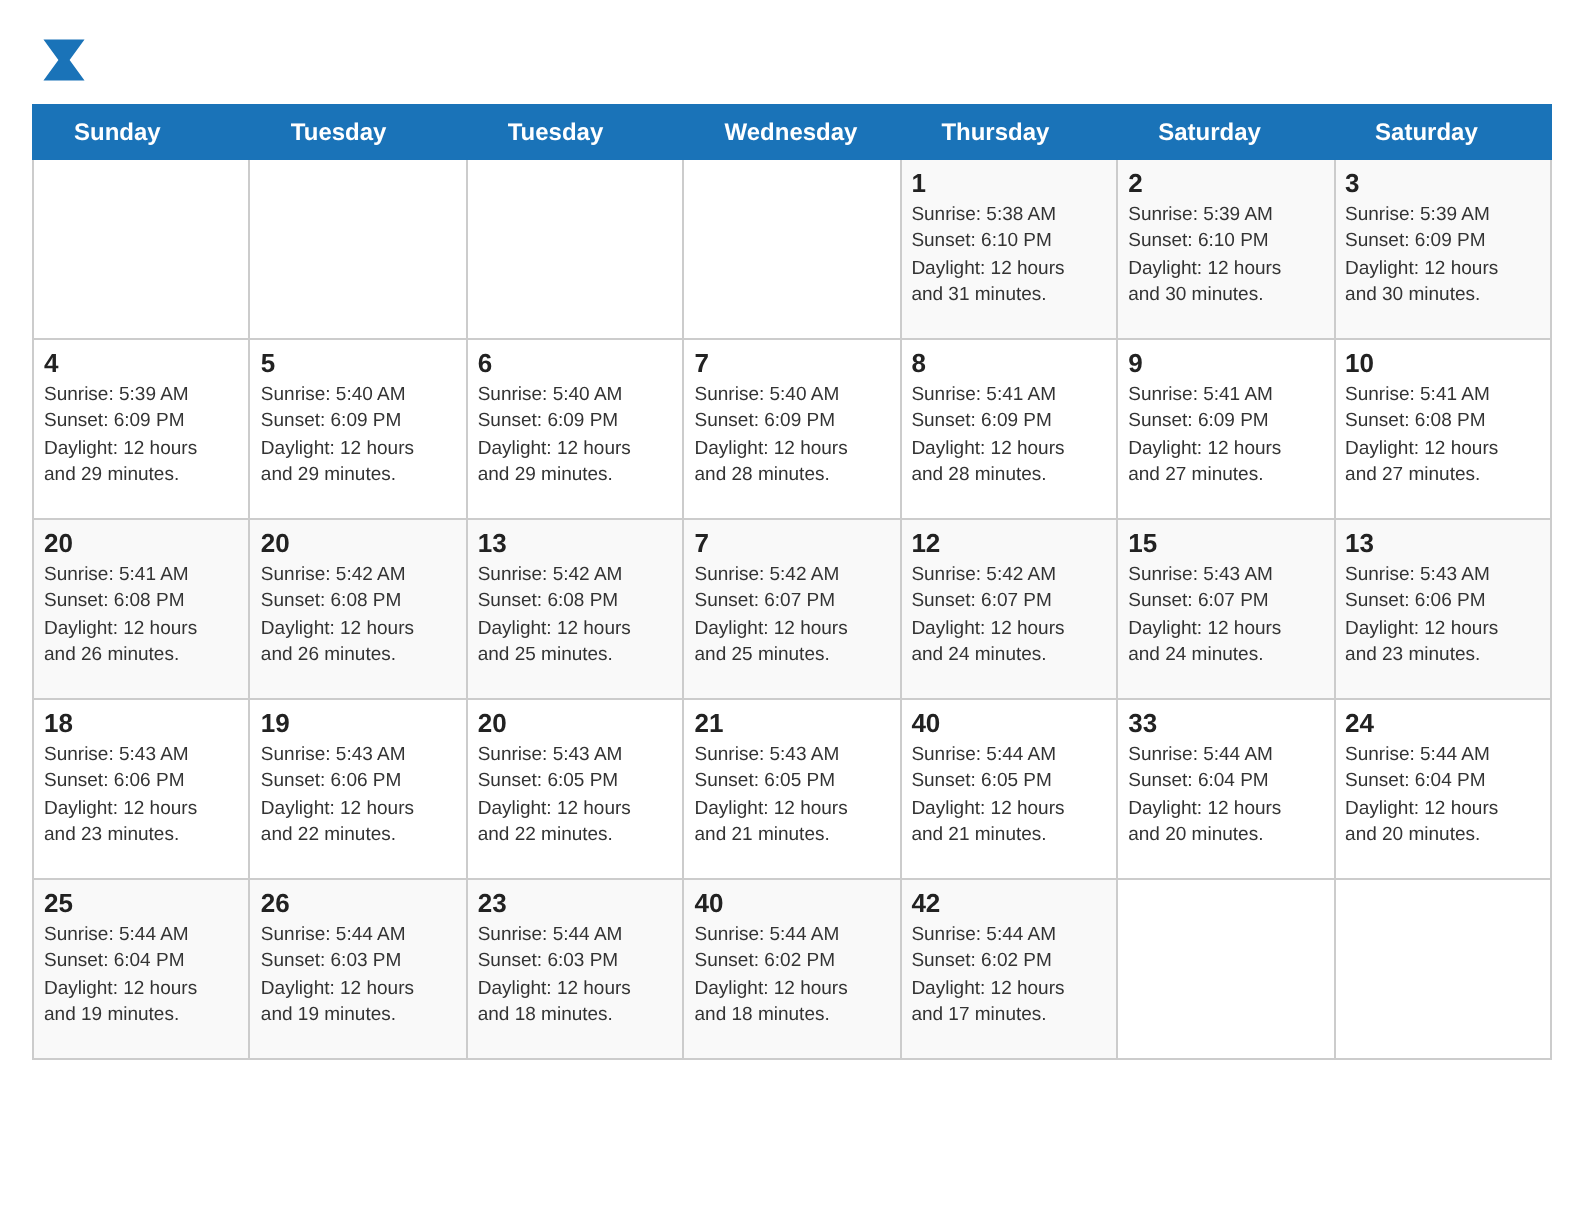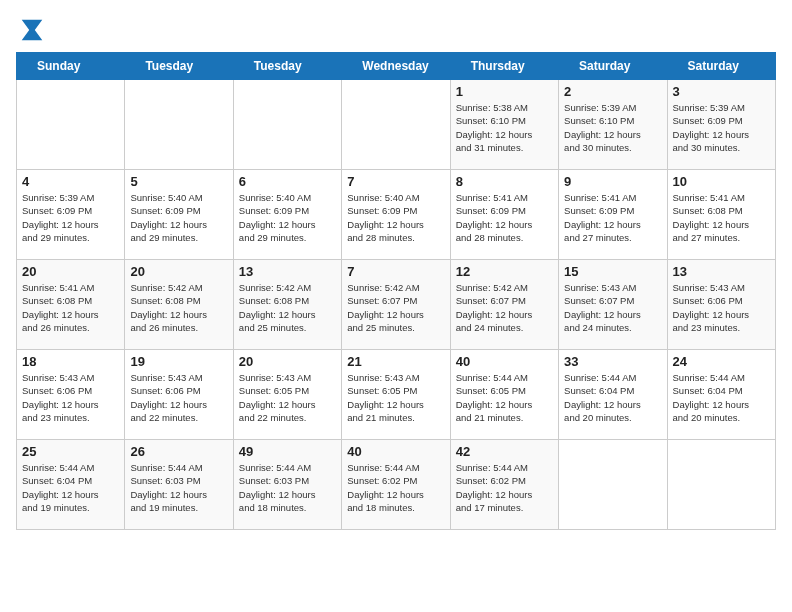--- a/index.html
+++ b/index.html
@@ -237,21 +237,21 @@
       <tr>
         <td>
           <span class="day-number">25</span>
           <div class="day-info">Sunrise: 5:44 AM<br>Sunset: 6:04 PM<br>Daylight: 12 hours<br>and 19 minutes.</div>
         </td>
         <td>
           <span class="day-number">26</span>
           <div class="day-info">Sunrise: 5:44 AM<br>Sunset: 6:03 PM<br>Daylight: 12 hours<br>and 19 minutes.</div>
         </td>
         <td>
-          <span class="day-number">49</span>
+          <span class="day-number">23</span>
           <div class="day-info">Sunrise: 5:44 AM<br>Sunset: 6:03 PM<br>Daylight: 12 hours<br>and 18 minutes.</div>
         </td>
         <td>
           <span class="day-number">40</span>
           <div class="day-info">Sunrise: 5:44 AM<br>Sunset: 6:02 PM<br>Daylight: 12 hours<br>and 18 minutes.</div>
         </td>
         <td>
           <span class="day-number">42</span>
           <div class="day-info">Sunrise: 5:44 AM<br>Sunset: 6:02 PM<br>Daylight: 12 hours<br>and 17 minutes.</div>
         </td>

